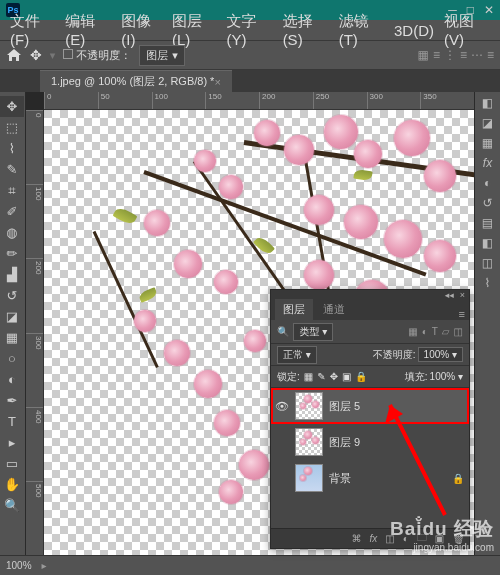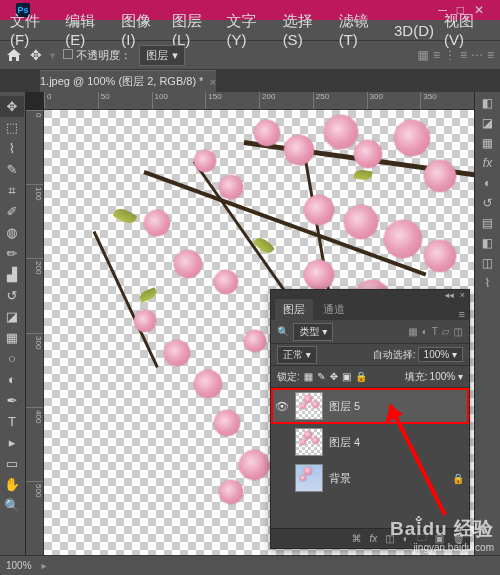--- a/index.html
+++ b/index.html
@@ -1,29 +1,29 @@
 <!DOCTYPE html>
 <html><head>
 <meta charset="utf-8">
 <style>
   * { box-sizing: border-box; margin: 0; padding: 0; font-family: "Microsoft YaHei", sans-serif; }
   body { width: 500px; height: 575px; background: #535353; color: #ddd; font-size: 11px; overflow: hidden; position: relative; }
-  .titlebar { height: 20px; background: #be185d; display: flex; align-items: center; padding: 0 16px; }
+  .titlebar { height: 20px; background: #0f766e; display: flex; align-items: center; padding: 0 6px; }
   .titlebar .logo { width: 14px; height: 14px; background: #001e36; border-radius: 2px; display: flex; align-items: center; justify-content: center; font-size: 9px; font-weight: bold; color: #31a8ff; }
   .titlebar .wincontrols { margin-left: auto; display: flex; gap: 10px; font-size: 12px; color: #ccc; }
   .menubar { height: 20px; background: #535353; display: flex; align-items: center; padding: 0 6px; gap: 2px; font-size: 15px; color: #ddd; }
   .menubar span { padding: 2px 4px; }
   .optionsbar { height: 30px; background: #535353; border-top: 1px solid #383838; border-bottom: 1px solid #383838; display: flex; align-items: center; padding: 0 6px; gap: 8px; font-size: 11px; }
   .optionsbar .home { width: 16px; height: 14px; }
   .optionsbar .movecursor { font-size: 14px; }
   .optionsbar .checkbox { width: 10px; height: 10px; border: 1px solid #999; display: inline-block; margin-right: 3px; }
   .optionsbar .dropdown { background: #3f3f3f; padding: 2px 6px; border: 1px solid #666; display: flex; align-items: center; gap: 4px; }
   .optionsbar .icongroup { margin-left: auto; display: flex; gap: 4px; font-size: 12px; color: #999; }
   .tabbar { height: 22px; background: #3a3a3a; display: flex; align-items: center; padding-left: 40px; font-size: 11px; }
-  .tabbar .tab { background: #535353; padding: 3px 0; display: flex; align-items: center; gap: 6px; border-top: 1px solid #666; }
+  .tabbar .tab { background: #535353; padding: 3px 11px; display: flex; align-items: center; border-top: 1px solid #666; }
   .workspace { position: absolute; top: 92px; left: 0; right: 0; bottom: 20px; display: flex; }
   .toolbar { width: 26px; background: #535353; border-right: 1px solid #2a2a2a; display: flex; flex-direction: column; padding: 4px 0; }
   .toolbar .tool { width: 24px; height: 21px; display: flex; align-items: center; justify-content: center; font-size: 13px; color: #ccc; }
   .toolbar .tool.active { background: #3f3f3f; }
   .canvas-area { flex: 1; background: #282828; position: relative; overflow: hidden; }
   .ruler-h { position: absolute; top: 0; left: 18px; right: 0; height: 18px; background: #535353; border-bottom: 1px solid #333; font-size: 8px; color: #bbb; display: flex; }
   .ruler-h span { flex: 1; border-left: 1px solid #777; padding-left: 2px; }
   .ruler-v { position: absolute; top: 18px; left: 0; width: 18px; bottom: 0; background: #535353; border-right: 1px solid #333; font-size: 8px; color: #bbb; display: flex; flex-direction: column; }
   .ruler-v span { flex: 1; border-top: 1px solid #777; padding-top: 2px; writing-mode: vertical-rl; }
   .canvas { position: absolute; top: 18px; left: 18px; right: 0; bottom: 0; background-image: repeating-conic-gradient(#fff 0% 25%, #ccc 0% 50%); background-size: 16px 16px; overflow: hidden; }
@@ -233,21 +233,21 @@
       <span>▦</span>
       <span>◐</span>
       <span>T</span>
       <span>▱</span>
       <span>◫</span>
     </div>
   </div>
   <div class="blendrow">
     <span class="dropdown2"><span>正常</span> ▾</span>
     <div class="opacity">
-      <span>自动选择:</span>
+      <span>不透明度:</span>
       <span class="dropdown2"><span>100%</span> ▾</span>
     </div>
   </div>
   <div class="lockrow">
     <span>锁定:</span>
     <span>▦</span>
     <span>✎</span>
     <span>✥</span>
     <span>▣</span>
     <span>🔒</span>
@@ -270,21 +270,21 @@
     </div>
     <div class="layer">
       <div class="eye"></div>
       <div class="thumb">
           <div class="mini">
             <div class="bloom" style="top:2px;left:8px;width:8px;height:8px"></div>
             <div class="bloom" style="top:10px;left:4px;width:6px;height:6px"></div>
             <div class="bloom" style="top:8px;left:16px;width:7px;height:7px"></div>
           </div>
         </div>
-      <div class="lname">图层 4</div>
+      <div class="lname">图层 9</div>
     </div>
     <div class="layer">
       <div class="eye"></div>
       <div class="thumb bg">
           <div class="mini">
             <div class="bloom" style="top:2px;left:8px;width:8px;height:8px"></div>
             <div class="bloom" style="top:10px;left:4px;width:6px;height:6px"></div>
           </div>
         </div>
       <div class="lname">背景</div>

